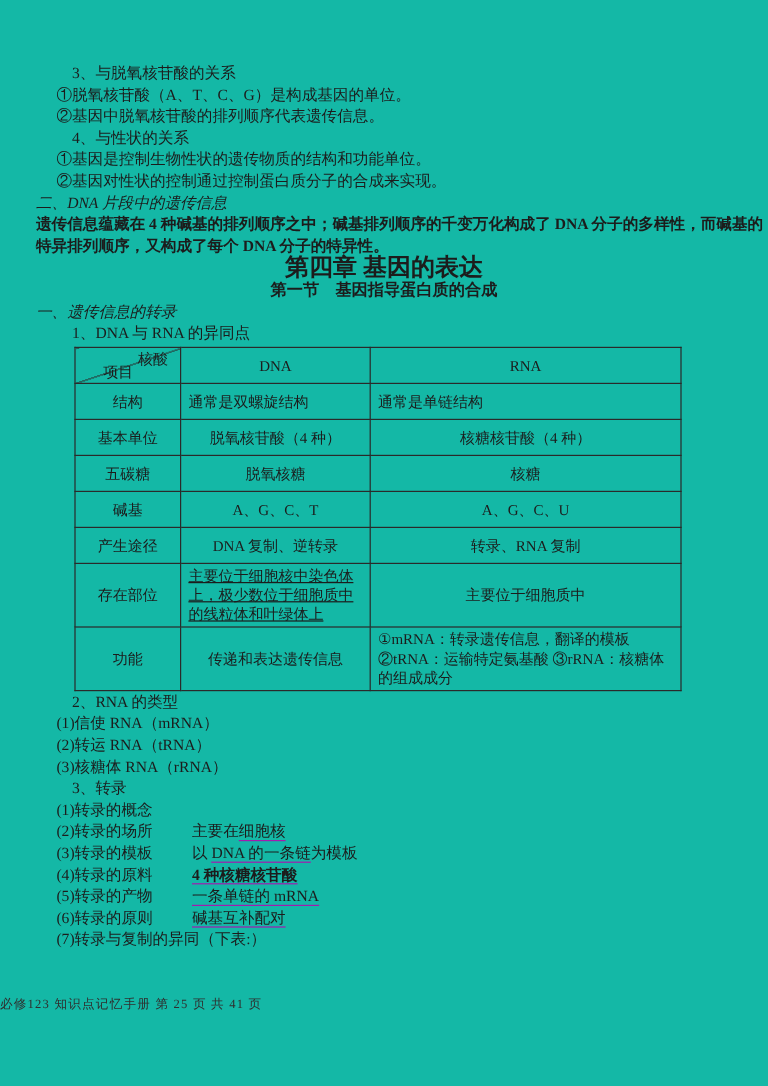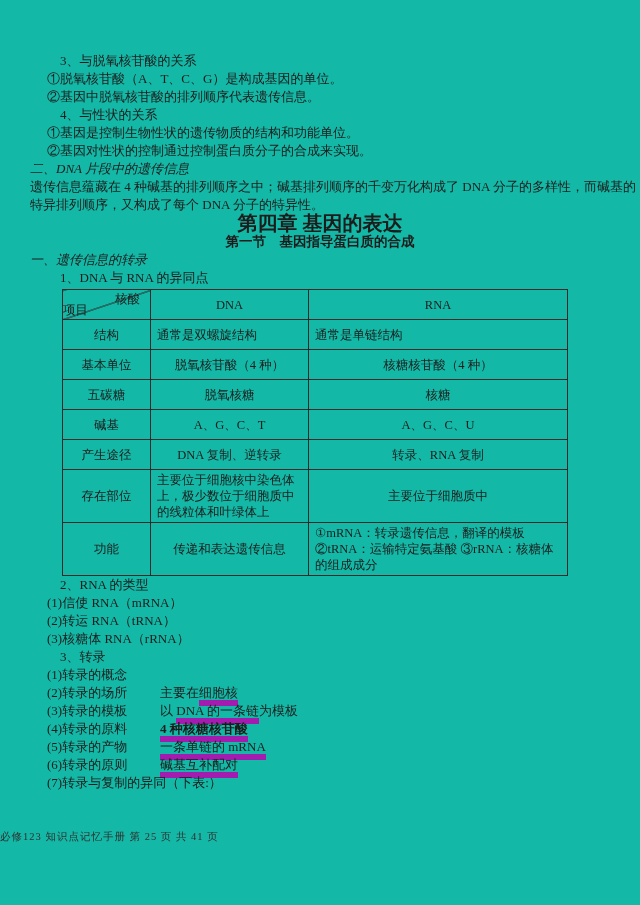--- a/index.html
+++ b/index.html
@@ -14,21 +14,21 @@
     font-size:13px;
     overflow:hidden;
   }
   .content { padding-top:52px; }
   .ln { line-height:18px; white-space:nowrap; }
   .ind-head { margin-left:30px;font-style:italic; }   
   .ind-circ { margin-left:47px; }   
   .ind-num  { margin-left:60px; }   
   .para {
     margin-left:30px; 
-    line-height:18px; font-weight:normal;
+    line-height:18px; font-weight:bold;
   }
   .chapter {
     text-align:center; font-weight:bold;
     font-size:20px; line-height:19px;
   }
   .subtitle {
     text-align:center; font-weight:bold;
     font-size:13.5px; line-height:18px;
   }
   
@@ -51,28 +51,28 @@
   col.c3 { width:259px; }
   td.lab { text-align:center; height:30px; }
   td.ctr { text-align:center; }
   td.lft { text-align:left; padding-left:10px; }
   td.diag {
     position:relative; height:30px; padding:0;
     background-image:linear-gradient(to bottom right,
       transparent 49.3%, #2a2a2a 49.3%, #2a2a2a 50.7%, transparent 50.7%);
   }
   .diag-top { position:absolute; top:1px; right:10px; font-size:12.5px; }
-  .diag-bot { position:absolute; bottom:1px; left:0; font-size:12.5px; }
+  .diag-bot { position:absolute; bottom:1px; left:23px; font-size:12.5px; }
   td.tall { height:52px; }
   td.med  { height:36px; }
   
   .kv { display:flex; margin-left:47px; line-height:18px; }
   .kv-label { width:113px; flex:0 0 113px; }
   .kv-val  { }
-  .uline { border-bottom:6px solid #a21caf; }
+  .uline { border-bottom:1px solid #a21caf; }
   .bold { font-weight:bold; }
   
   .footer {
     position:absolute; top:830px; left:0; right:0;
     text-align:left;
     font-size:10.5px; color:#2f2f2f;
     letter-spacing:1px;
   }
 </style>
 </head>
@@ -132,21 +132,21 @@
         <td class="ctr">A、G、C、T</td>
         <td class="ctr">A、G、C、U</td>
       </tr>
       <tr>
         <td class="lab">产生途径</td>
         <td class="ctr">DNA 复制、逆转录</td>
         <td class="ctr">转录、RNA 复制</td>
       </tr>
       <tr>
         <td class="lab tall">存在部位</td>
-        <td class="lft tall" style="white-space:normal;">主要位于细胞核中染色体上，极少数位于细胞质中的线粒体和叶绿体上</td>
+        <td class="lft tall" style="white-space:normal;text-decoration:underline;">主要位于细胞核中染色体上，极少数位于细胞质中的线粒体和叶绿体上</td>
         <td class="ctr tall">主要位于细胞质中</td>
       </tr>
       <tr>
         <td class="lab med">功能</td>
         <td class="ctr med">传递和表达遗传信息</td>
         <td class="lft med" style="white-space:normal;">①mRNA：转录遗传信息，翻译的模板 ②tRNA：运输特定氨基酸 ③rRNA：核糖体的组成成分</td>
       </tr>
     </tbody>
       </table>
 

